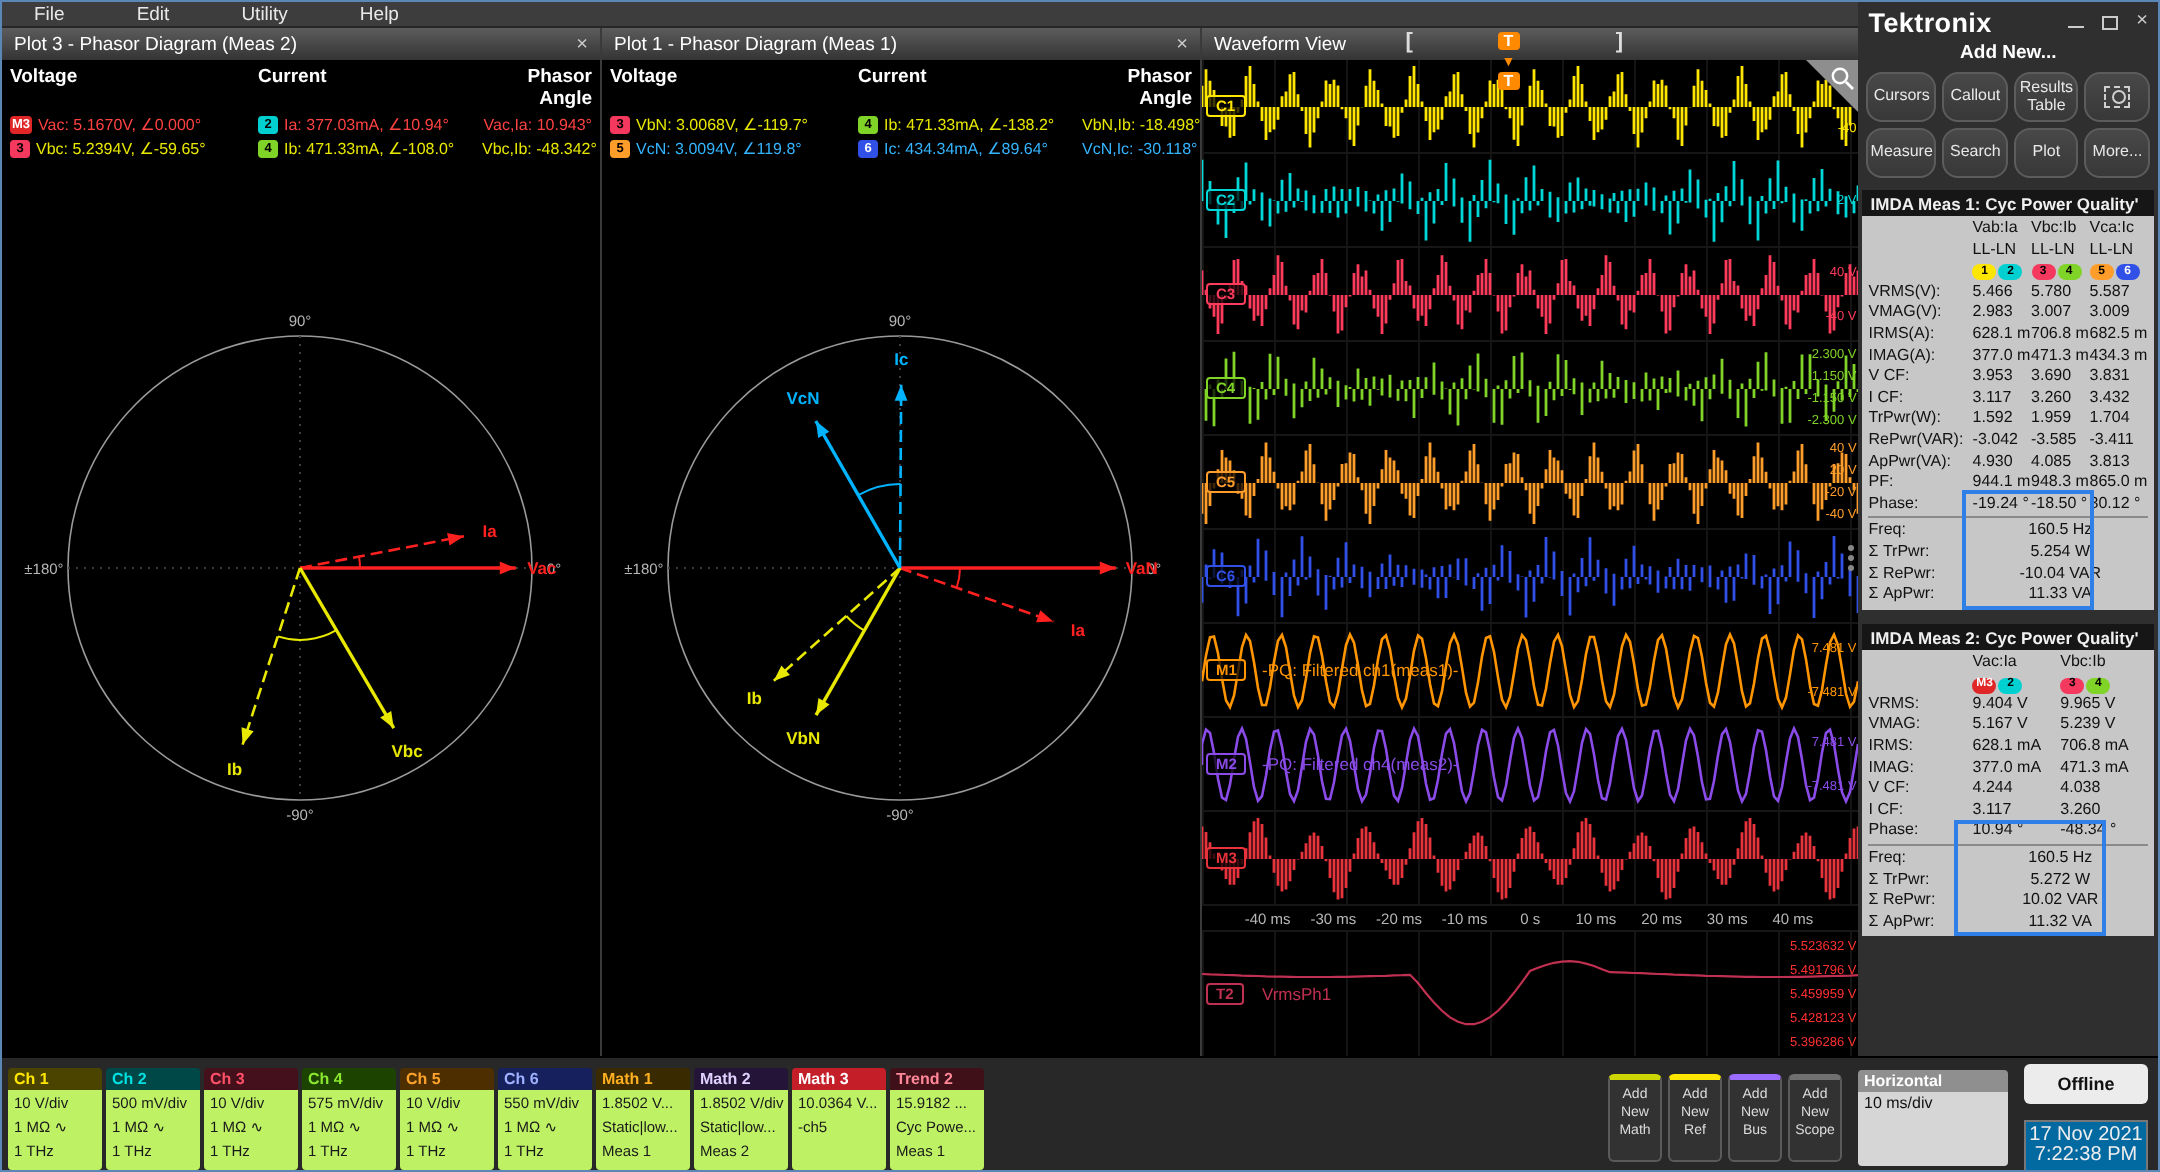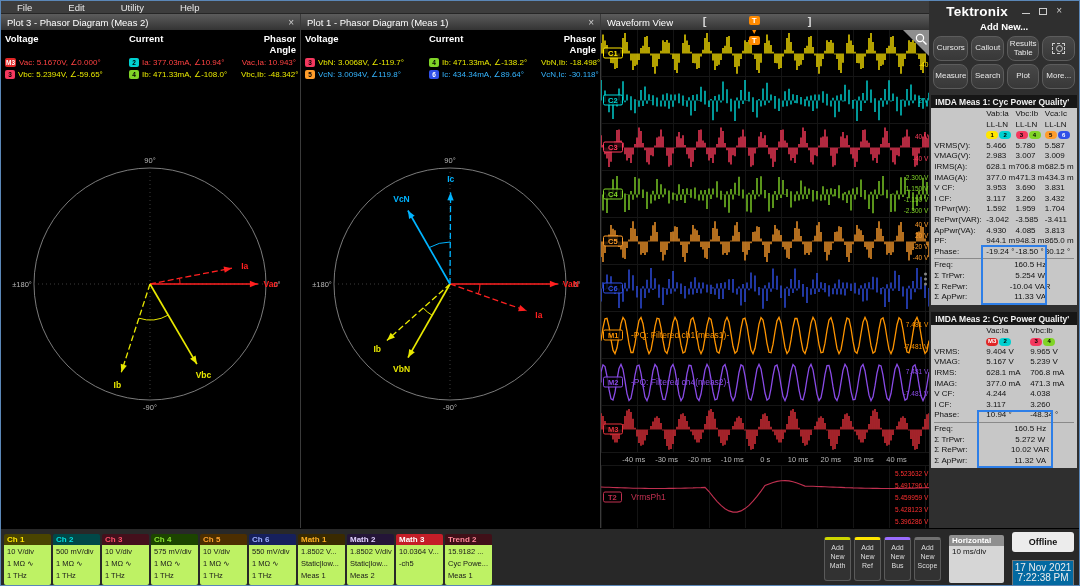--- a/index.html
+++ b/index.html
@@ -36,21 +36,21 @@
   .taxis span{position:absolute;top:2px;font-size:7.5px;color:#b8b8b8;transform:translateX(-50%);white-space:nowrap;}
   .wbr{position:absolute;top:1px;color:#ddd;font-size:11px;font-weight:bold;}
   .trigT{position:absolute;background:#ff8a00;color:#fff;font-size:8px;font-weight:bold;padding:0 3px;border-radius:2px;z-index:5;}
   .trigArrow{position:absolute;color:#ff8a00;font-size:7px;z-index:5;}
   .cornerzoom{position:absolute;right:0;top:0;width:0;height:0;border-left:26px solid transparent;border-top:26px solid #8e8e8e;z-index:6;cursor:pointer;}
   .cornerzoom svg{position:absolute;right:1px;top:-24px;}
   .dots{position:absolute;right:2px;top:50%;transform:translateY(-50%);display:flex;flex-direction:column;gap:2px;z-index:6;cursor:grab;}
   .dots i{width:3px;height:3px;border-radius:50%;background:#888;}
   
   .sidebar{width:150px;background:#2f2f2f;display:flex;flex-direction:column;}
-  .brandrow{height:20px;display:flex;align-items:center;padding:0 17px;}
+  .brandrow{height:20px;display:flex;align-items:center;padding:0 5px;}
   .brand{color:#fff;font-weight:bold;font-size:13.5px;letter-spacing:.2px;}
   .winctl{margin-left:auto;display:flex;gap:9px;align-items:center;}
   .wmin{width:8px;height:1px;background:#ccc;margin-top:5px;}
   .wres{width:8px;height:7px;border:1px solid #ccc;}
   .wcls{color:#ccc;font-size:10px;line-height:10px;}
   .addnew{text-align:center;color:#fff;font-size:9.5px;font-weight:bold;height:13px;flex:none;}
   .btngrid{display:grid;grid-template-columns:repeat(4,1fr);gap:3px;padding:2px 4px 6px;}
   .sbtn{height:25px;background:linear-gradient(#484848,#383838);border:1px solid #5c5c5c;border-radius:8px;color:#e8e8e8;font-size:8px;display:flex;align-items:center;justify-content:center;text-align:center;line-height:8.5px;cursor:pointer;padding:1px;}
   .zsel{width:13px;height:11px;border:1px dashed #cfcfcf;position:relative;}
   .zsel::after{content:"";position:absolute;right:1px;bottom:1px;width:5px;height:5px;border:1px solid #cfcfcf;border-radius:50%;}
@@ -66,21 +66,21 @@
   .pill{min-width:12px;height:8px;border-radius:4px;font-size:6px;font-weight:bold;display:inline-flex;align-items:center;justify-content:center;padding:0 1px;}
   .bluebox{position:absolute;border:2px solid #2e7fe8;pointer-events:none;z-index:4;}
   .sidefill{flex:1;background:#2f2f2f;}
   
   .bottombar{height:58px;background:#282828;border-top:1px solid #000;display:flex;align-items:center;padding:3px 3px 0;}
   .chbadge{width:47px;margin-right:2px;border-radius:2px;overflow:hidden;flex:none;cursor:pointer;}
   .chbadge .hd{height:11px;font-size:8px;font-weight:bold;padding:0 3px;line-height:11px;white-space:nowrap;}
   .chbadge .bd{background:#bef264;color:#1a1a1a;font-size:7.5px;line-height:12px;padding:1px 3px;height:40px;white-space:nowrap;overflow:hidden;}
   .addgrp{display:flex;gap:3px;margin-left:auto;}
   .abtn{width:27px;height:44px;background:#323232;border:1px solid #5a5a5a;border-top:3px solid #888;border-radius:3px;color:#ddd;font-size:7px;text-align:center;line-height:9px;padding-top:3px;cursor:pointer;}
-  .hpanel{width:55px;margin-left:8px;border-radius:2px;overflow:hidden;cursor:pointer;}
+  .hpanel{width:75px;margin-left:8px;border-radius:2px;overflow:hidden;cursor:pointer;}
   .hpanel .hd{background:#8f8f8f;color:#fff;font-size:8px;font-weight:bold;padding:1px 3px;}
   .hpanel .bd{background:#d6d6d6;color:#111;font-size:8px;padding:1px 3px;height:37px;}
   .rightcol{width:62px;margin:0 2px 0 8px;display:flex;flex-direction:column;gap:8px;}
   .offline{background:#ececec;border-radius:3px;font-size:9px;font-weight:bold;text-align:center;padding:5px 0;color:#111;cursor:pointer;}
   .dtbox{border:1px solid #777;background:#0369a1;color:#eee;font-size:10px;text-align:center;line-height:10px;padding:2px 0;}
 </style>
 </head>
 <body>
 
 <div class="frame">

